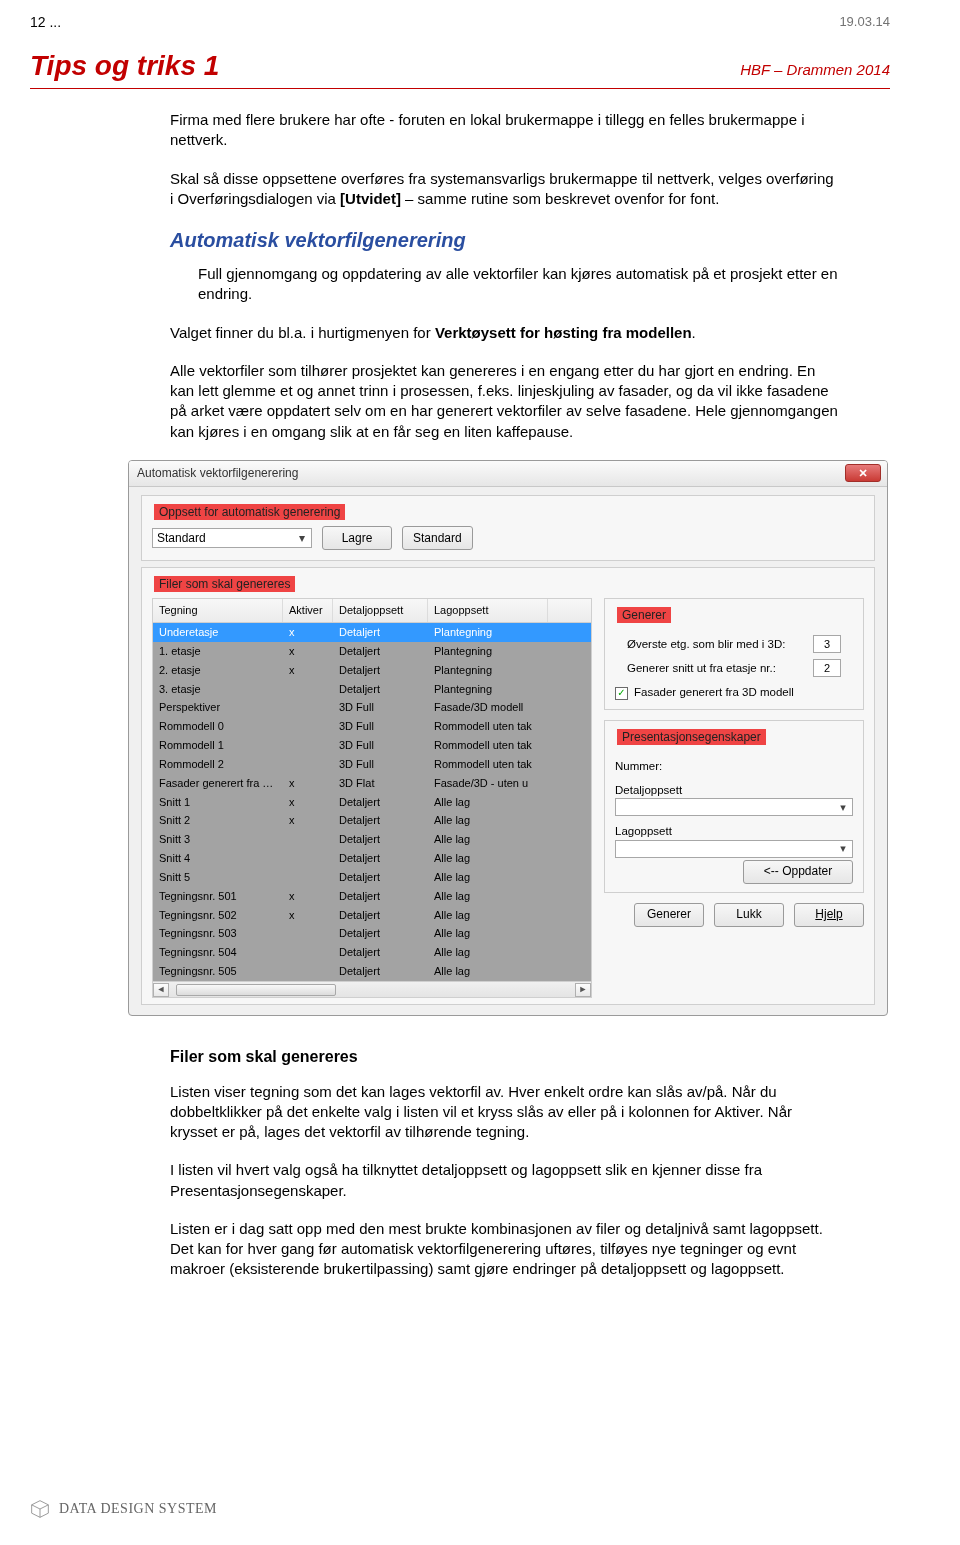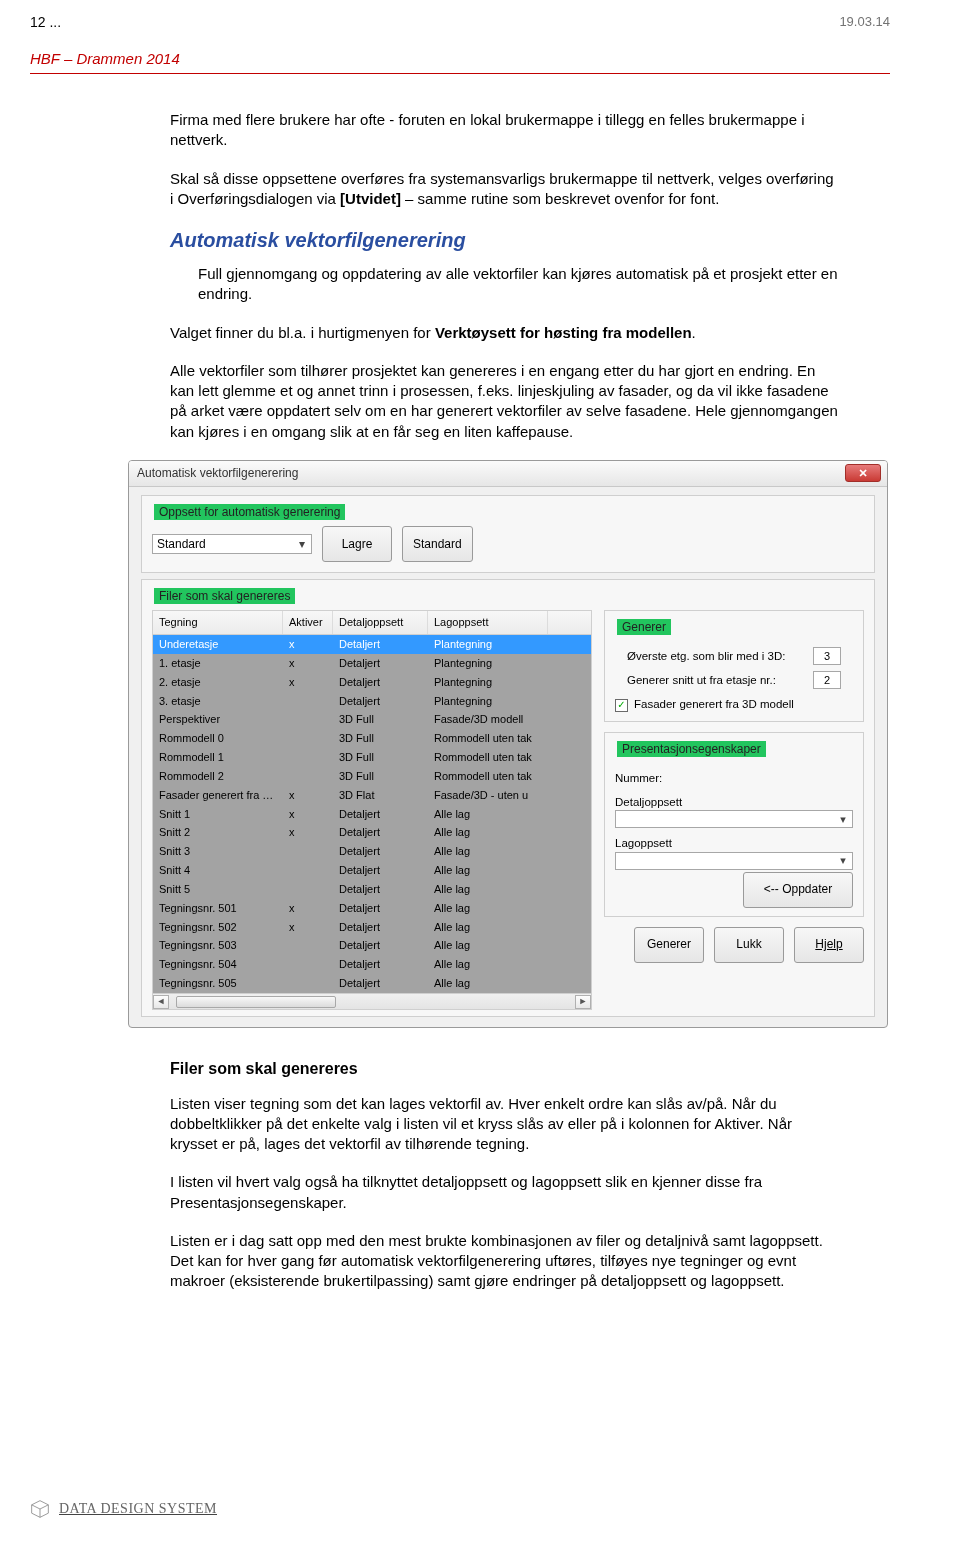--- a/index.html
+++ b/index.html
@@ -103,39 +103,39 @@
     flex-direction: column;
     gap: 6px;
   }
   .group {
     border: 1px solid #cfcfcf;
     background: #f7f7f7;
     padding: 8px 10px 10px 10px;
   }
   .group-title {
     margin: -15px 0 6px 2px;
-    background: #22c55e;
+    background: #ef4444;
     display: inline-block;
     padding: 0 5px;
     font-size: 12px;
     color: #222;
   }
   .row { display: flex; gap: 10px; align-items: center; }
   .combo {
     display: flex; align-items: center; justify-content: space-between;
     background: #fff; border: 1px solid #a7a7a7;
     width: 160px; height: 20px; padding: 0 4px;
     font-size: 12px;
   }
   .chev { width: 10px; text-align: center; color: #444; }
   .win-btn {
     background: linear-gradient(#f7f7f7,#e6e6e6);
     border: 1px solid #9a9a9a;
     border-radius: 3px;
-    height: 36px;
+    height: 24px;
     min-width: 70px;
     padding: 4px 10px;
     font-size: 12px;
     display: inline-flex; align-items: center; justify-content: center;
   }
   .main-cols { display: flex; gap: 12px; }
   .left-col { flex: 1 1 60%; }
   .right-col { width: 260px; }
 
   .table {
@@ -218,41 +218,41 @@
   .oppdater-row { display:flex; justify-content:flex-end; margin-top: 2px;}
 
   .footer {
     position: absolute;
     bottom: 26px;
     left: 30px;
     display: flex;
     align-items: center;
     gap: 9px;
     color: #444;
-    text-decoration: underline;
   }
   .footer-logo {
     width: 20px; height: 20px;
     display: inline-block;
   }
   .footer-text {
     font-family: Georgia, "Times New Roman", serif;
     font-size: 14px;
     letter-spacing: 0.5px;
     color:#666;
   }
   .h3black { font-weight: 700; font-size: 16px; margin: 30px 0 14px 0;}
 </style>
 </head>
 <body>
 
 <div class="header">
   <div class="hdr-left-top">12 ...</div>
   <div class="hdr-right-top">19.03.14</div>
   <div class="title-row">
+    <div class="title-main">Tips og triks 1</div>
     <div class="title-sub">HBF – Drammen 2014</div>
   </div>
 </div>
 
 <div class="content">
 
   <p>Firma med flere brukere har ofte - foruten en lokal brukermappe i tillegg en felles brukermappe i nettverk.</p>
   <p>
     <span>Skal så disse oppsettene overføres fra systemansvarligs brukermappe til nettverk, velges overføring i Overføringsdialogen via </span><span class="bold">[Utvidet]</span><span> – samme rutine som beskrevet ovenfor for font.</span>
   </p>

